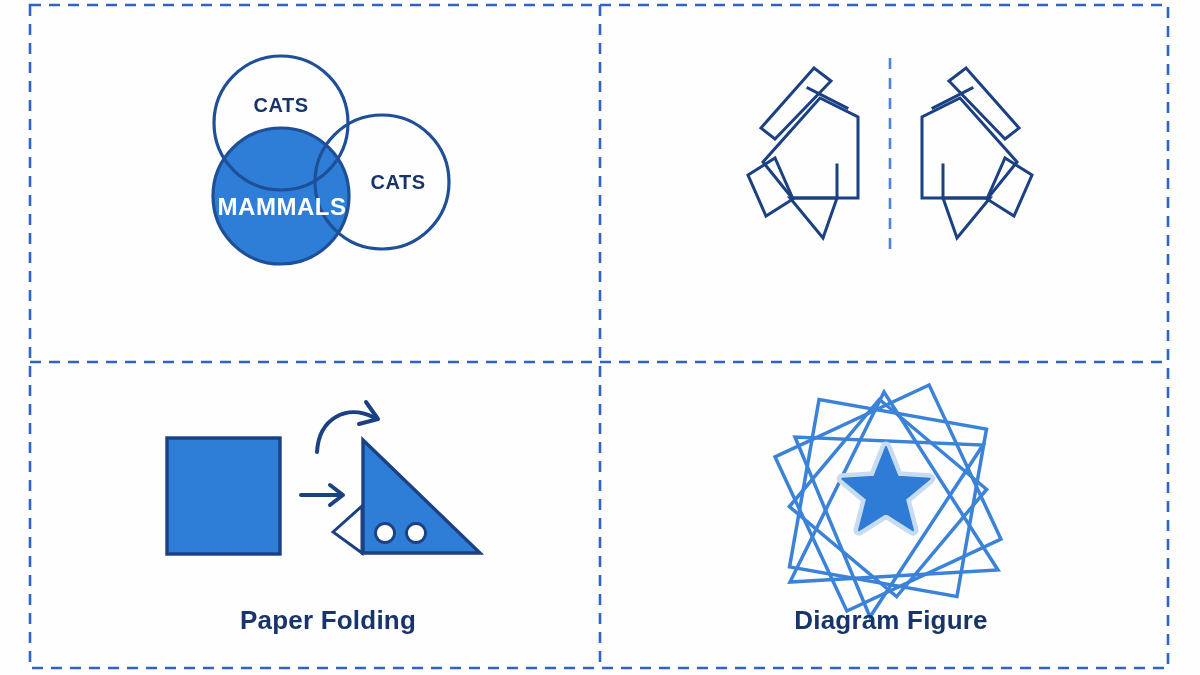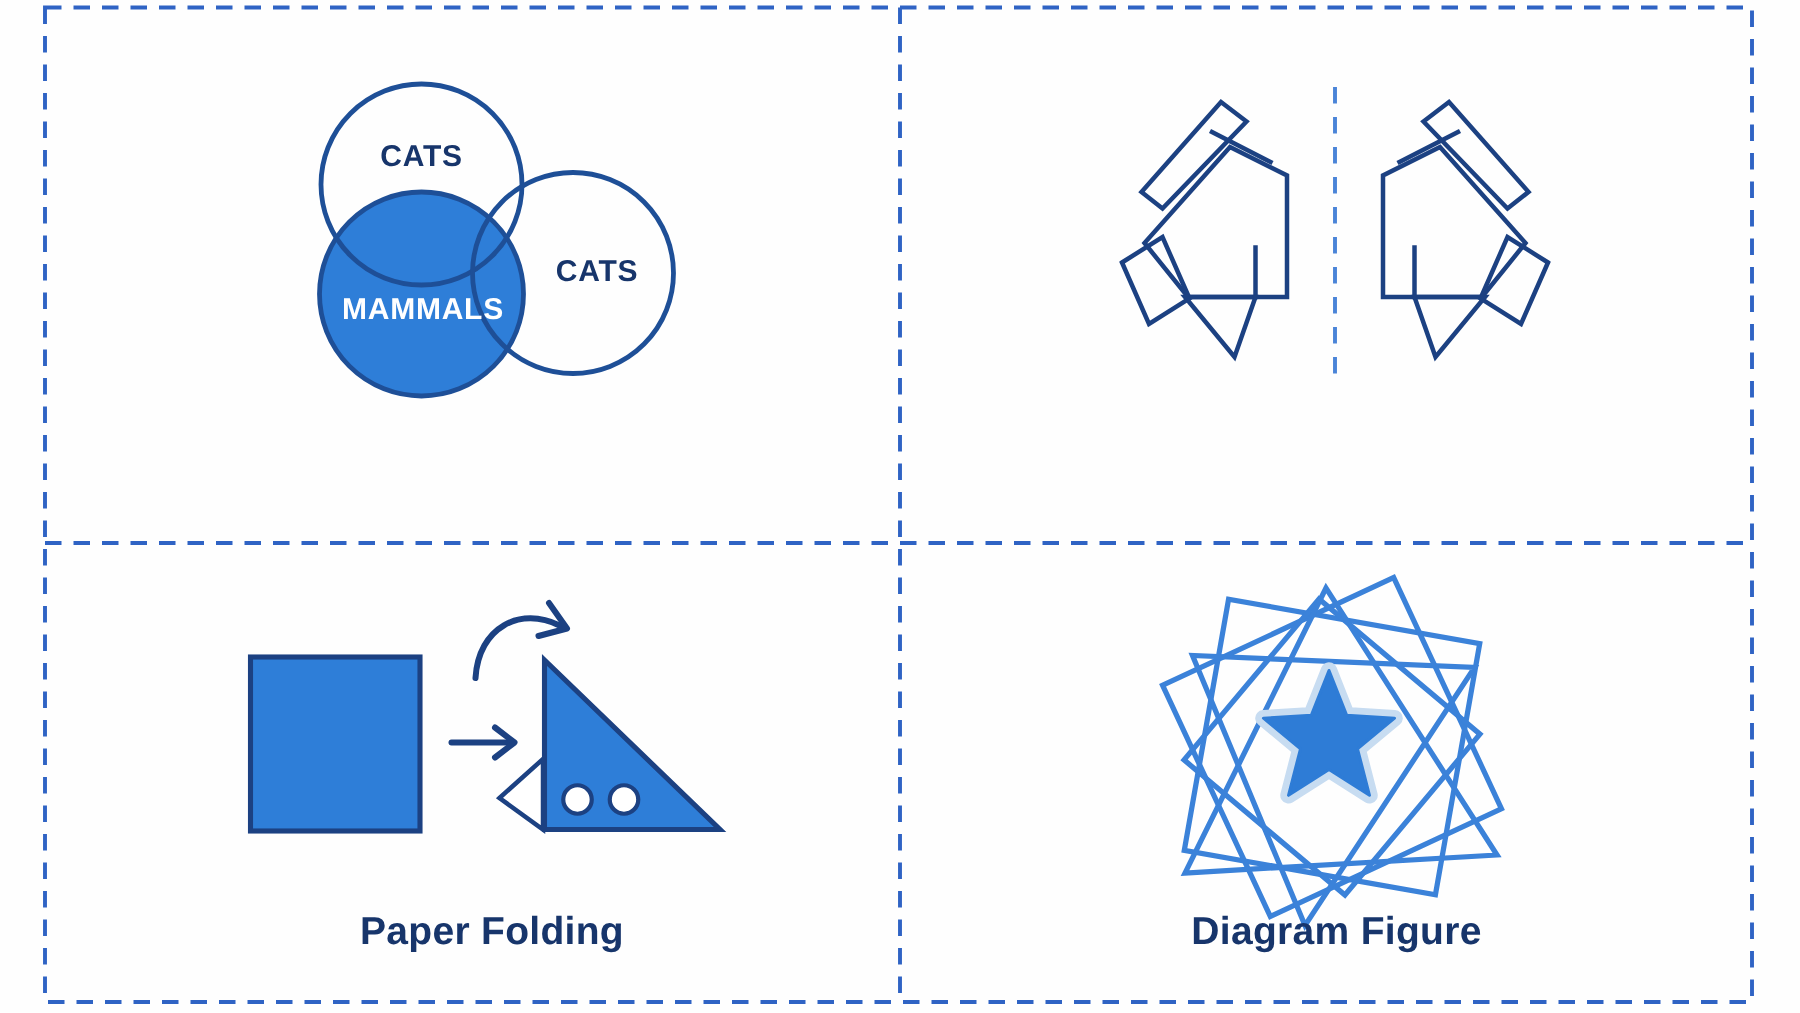--- a/index.html
+++ b/index.html
@@ -38,21 +38,21 @@
   .panel-title{
     position:absolute;transform:translateX(-50%);
     font-size:26px;font-weight:bold;color:var(--navy-text,#17356b);
     white-space:nowrap;letter-spacing:0.2px;
   }
   .circle-label{
     position:absolute;transform:translate(-50%,-50%);
     font-weight:bold;color:var(--navy-text,#17356b);white-space:nowrap;
   }
   .circle-label.cats,.circle-label.pets{font-size:20px;letter-spacing:0.5px;}
-  .circle-label.mammals{font-size:20px;color:#ffffff;letter-spacing:0.5px;}
+  .circle-label.mammals{font-size:24px;color:#ffffff;letter-spacing:0.5px;}
 </style>
 </head>
 <body>
 
 <div class="canvas">
 
   <svg width="1200" height="675" viewBox="0 0 1200 675">
 
     <rect x="30" y="5" width="1138" height="663" class="dash"></rect>
     <line x1="600" y1="5" x2="600" y2="668" class="dash"></line>

